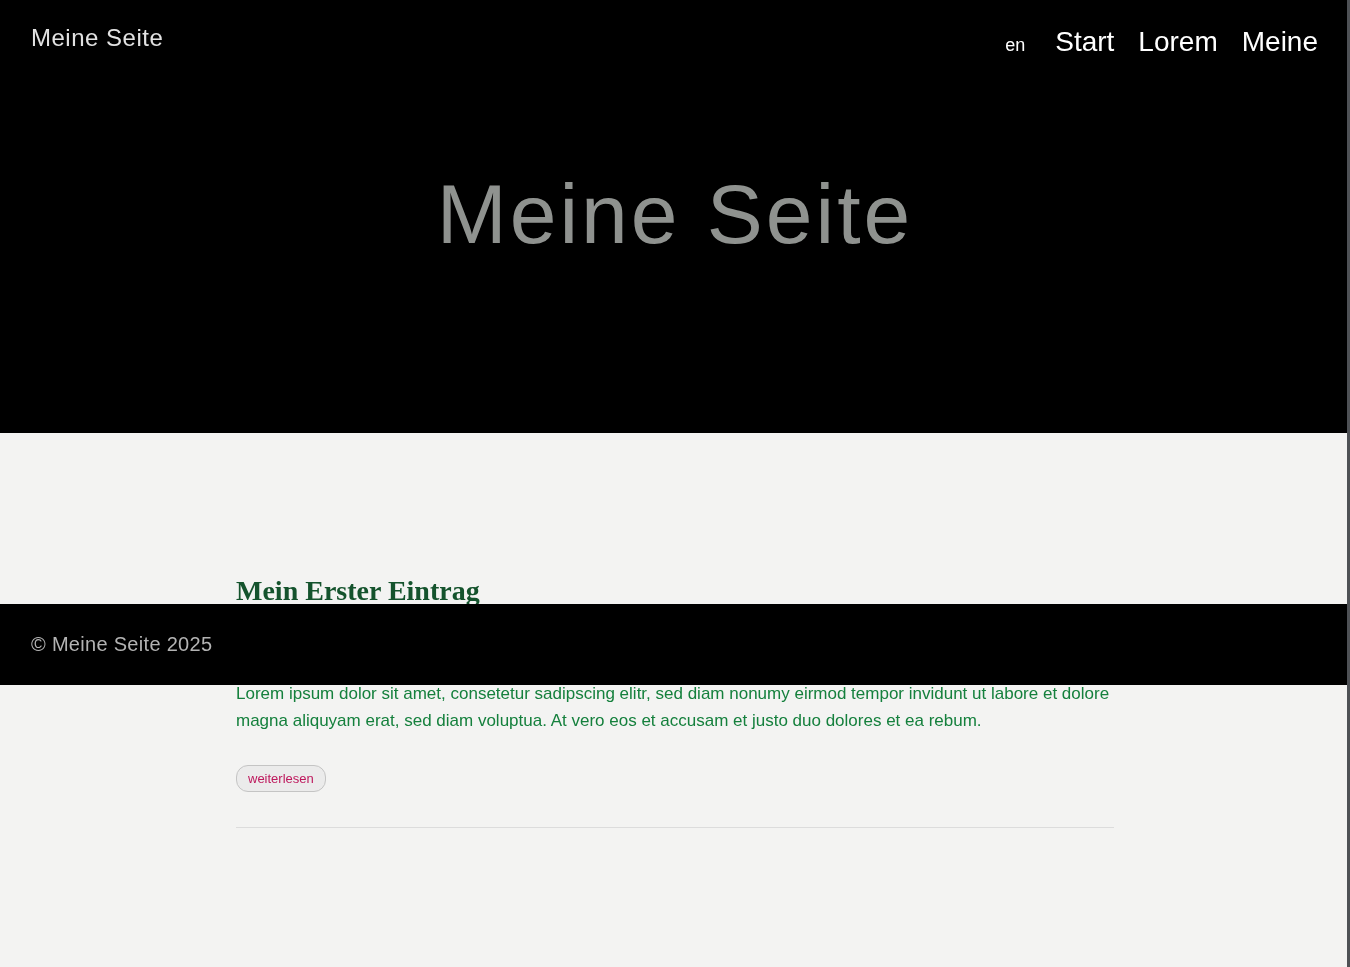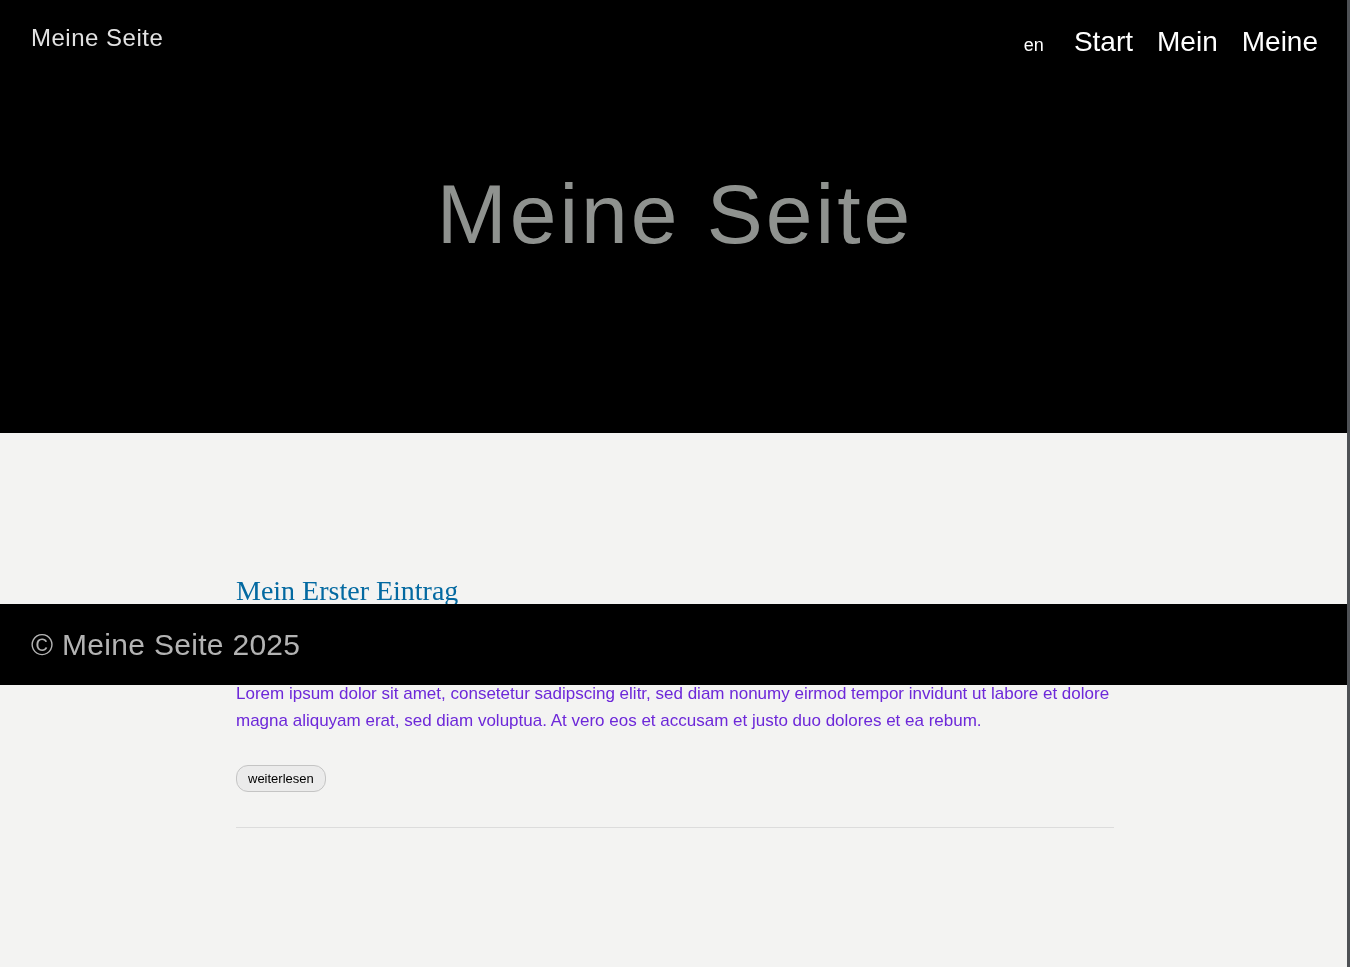--- a/index.html
+++ b/index.html
@@ -72,42 +72,42 @@
   }
   .wrapper {
     width: 878px;
     margin: 0 auto;
     padding-top: 142px;
     padding-bottom: 66px;
   }
   .post-title {
     font-family: "Liberation Serif", serif;
     font-size: 28px;
-    font-weight: 400;
-    color: #0369a1;
+    font-weight: 700;
+    color: #14532d;
     margin-bottom: 26px;
     cursor: pointer;
   }
   .post-subtitle {
     font-size: 20px;
     font-weight: 700;
     color: #2c2c2c;
     margin-bottom: 24px;
   }
   .post-excerpt {
     font-size: 17px;
     line-height: 27px;
-    color: #6d28d9;
+    color: #15803d;
     margin-bottom: 31px;
   }
   .read-more {
     display: inline-block;
     font-family: "Liberation Sans", sans-serif;
     font-size: 13px;
-    color: #000000;
+    color: #be185d;
     background: #ebebeb;
     border: 1px solid #c4c4c4;
     border-radius: 12px;
     padding: 5px 11px;
     cursor: pointer;
   }
   .divider {
     border: none;
     border-top: 1px solid #dcdcdc;
     margin-top: 35px;
@@ -118,21 +118,21 @@
     position: absolute;
     left: 0; right: 0; bottom: 0;
     height: 81px;
     background: #000000;
     display: flex;
     align-items: center;
     padding-left: 31px;
   }
   .footer-text {
     color: #b3b3b3;
-    font-size: 30px;
+    font-size: 20px;
     font-weight: 300;
     letter-spacing: 0.3px;
   }
 
   
   .scrollbar {
     position: absolute;
     top: 0;
     right: 0;
     width: 3px;
@@ -145,21 +145,21 @@
 <body>
 
 <div class="page">
 
   <header class="hero">
     <div class="navbar">
       <a class="brand">Meine Seite</a>
       <nav class="nav">
         <a class="lang">en</a>
         <a>Start</a>
-        <a>Mein</a>
+        <a>Lorem</a>
         <a>Meine</a>
       </nav>
     </div>
     <div class="hero-title-wrap">
       <div class="hero-title">Meine Seite</div>
     </div>
   </header>
 
   <main class="content">
     <div class="wrapper">

